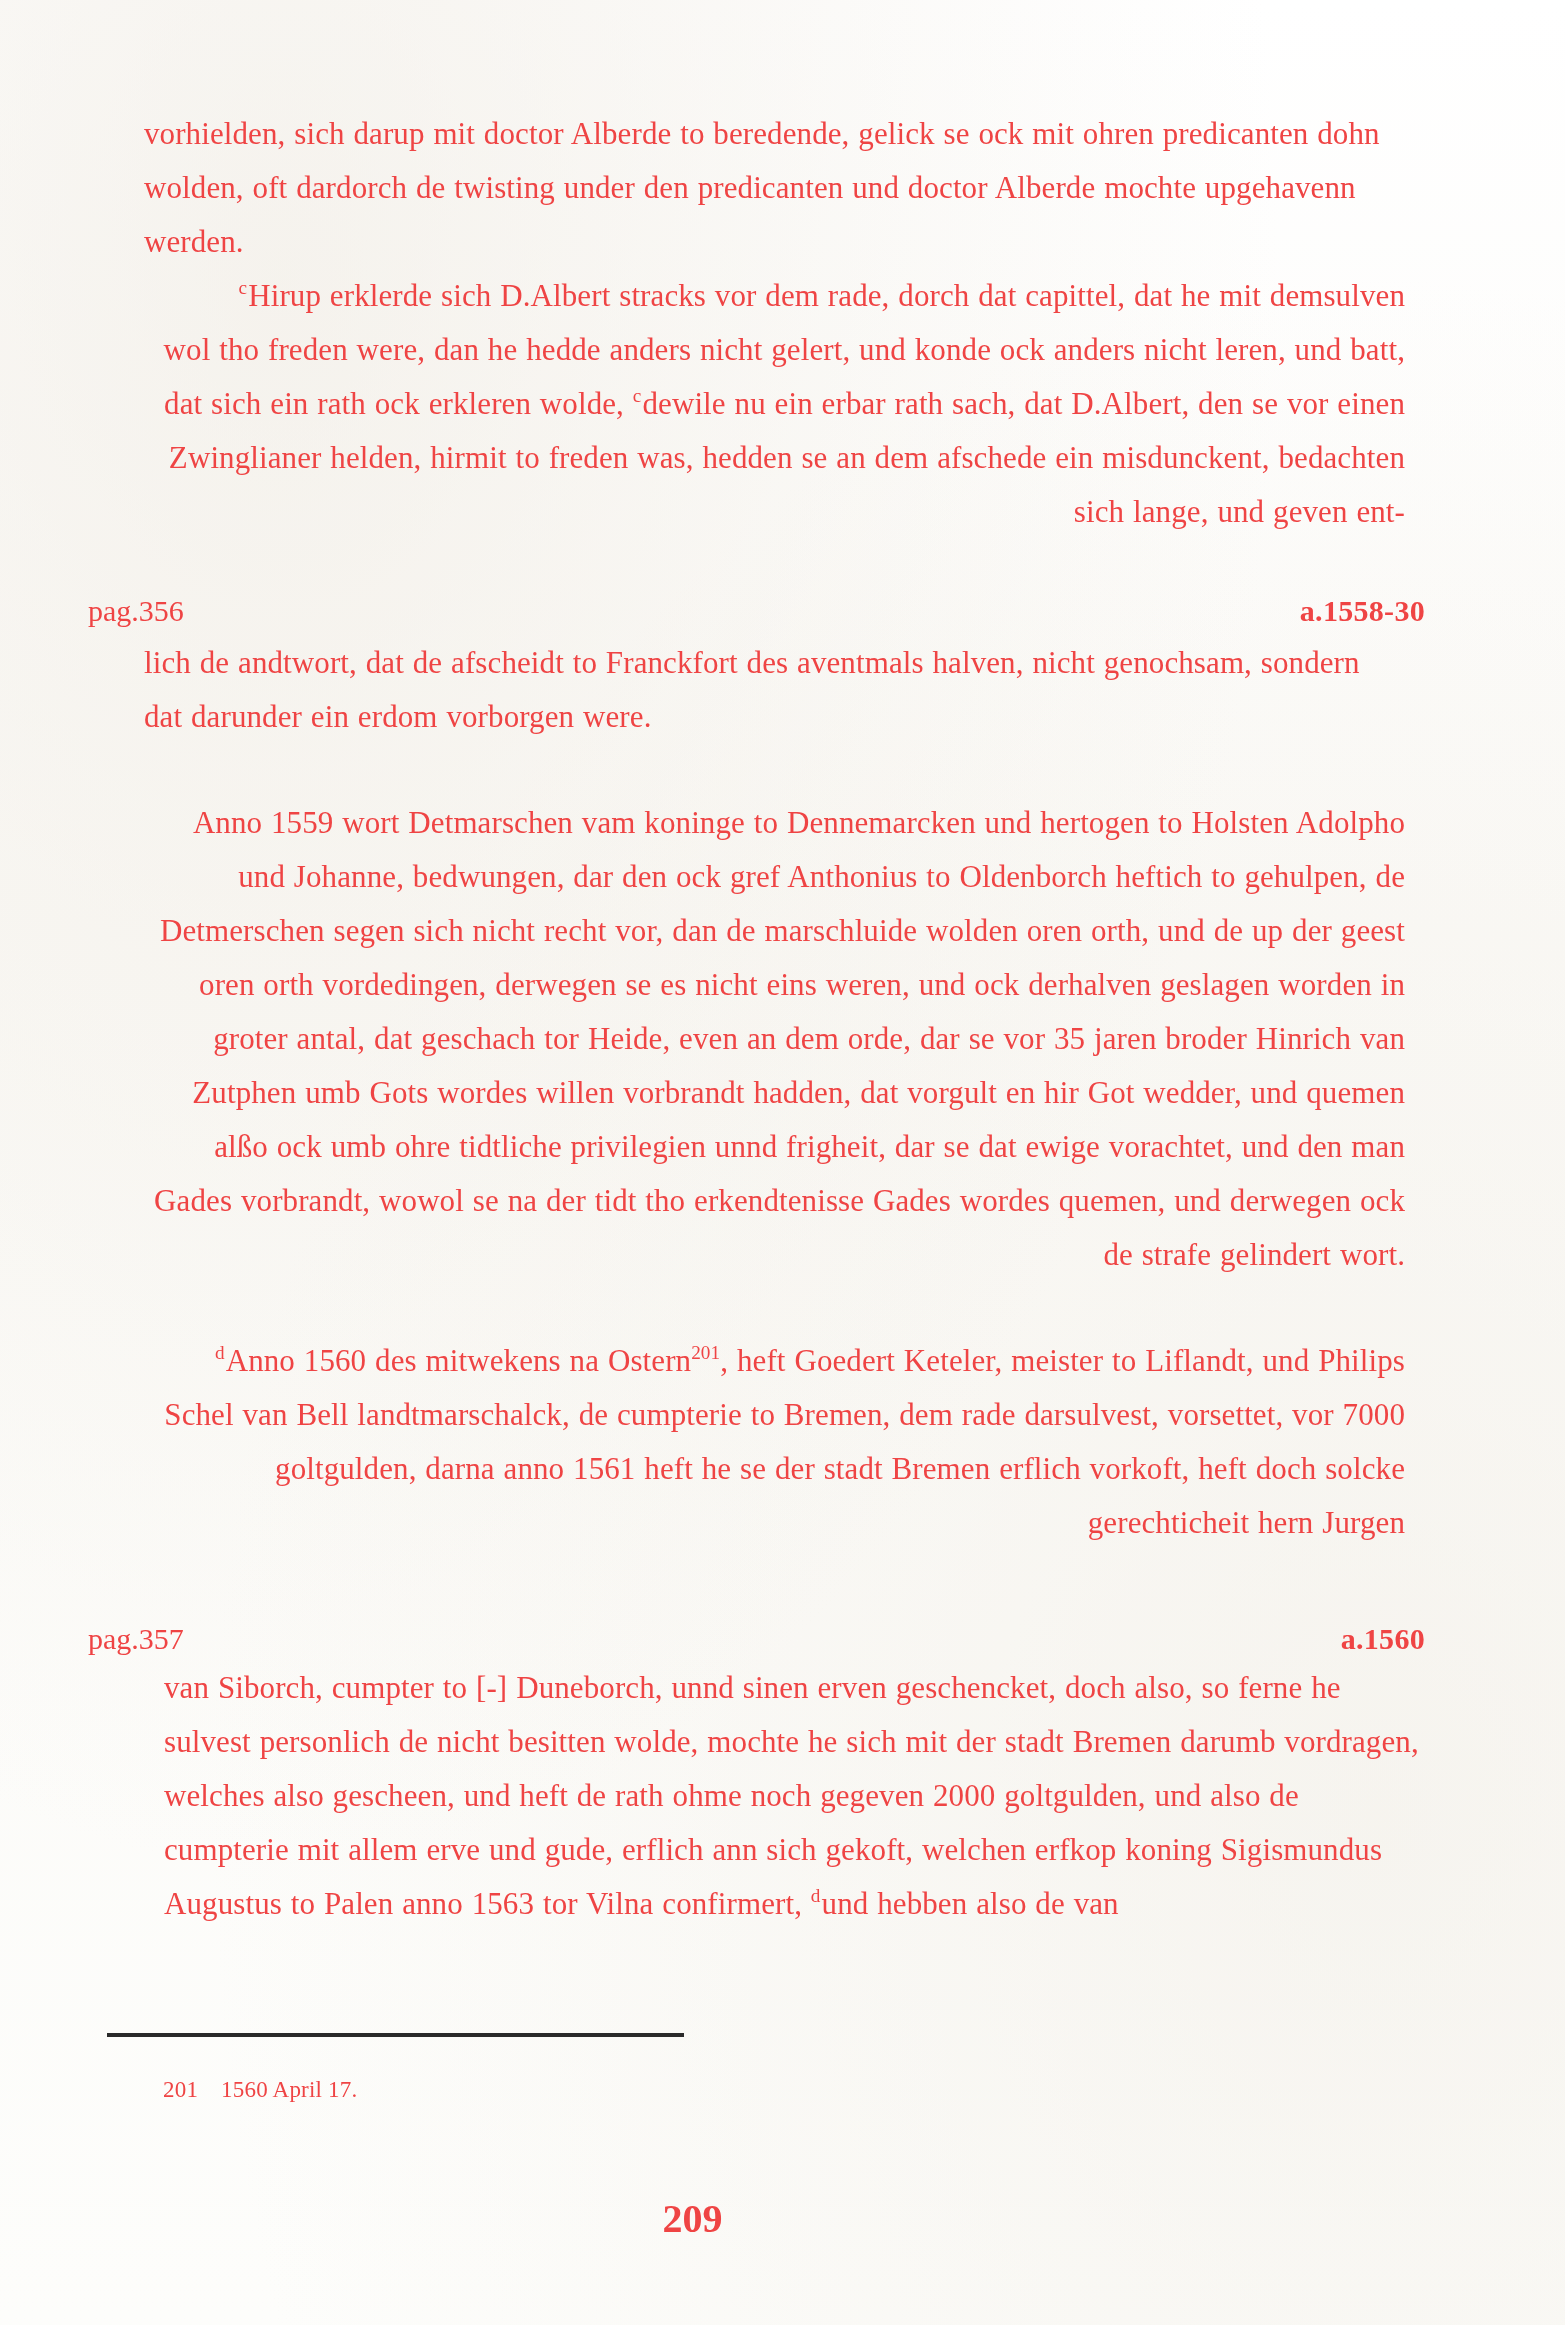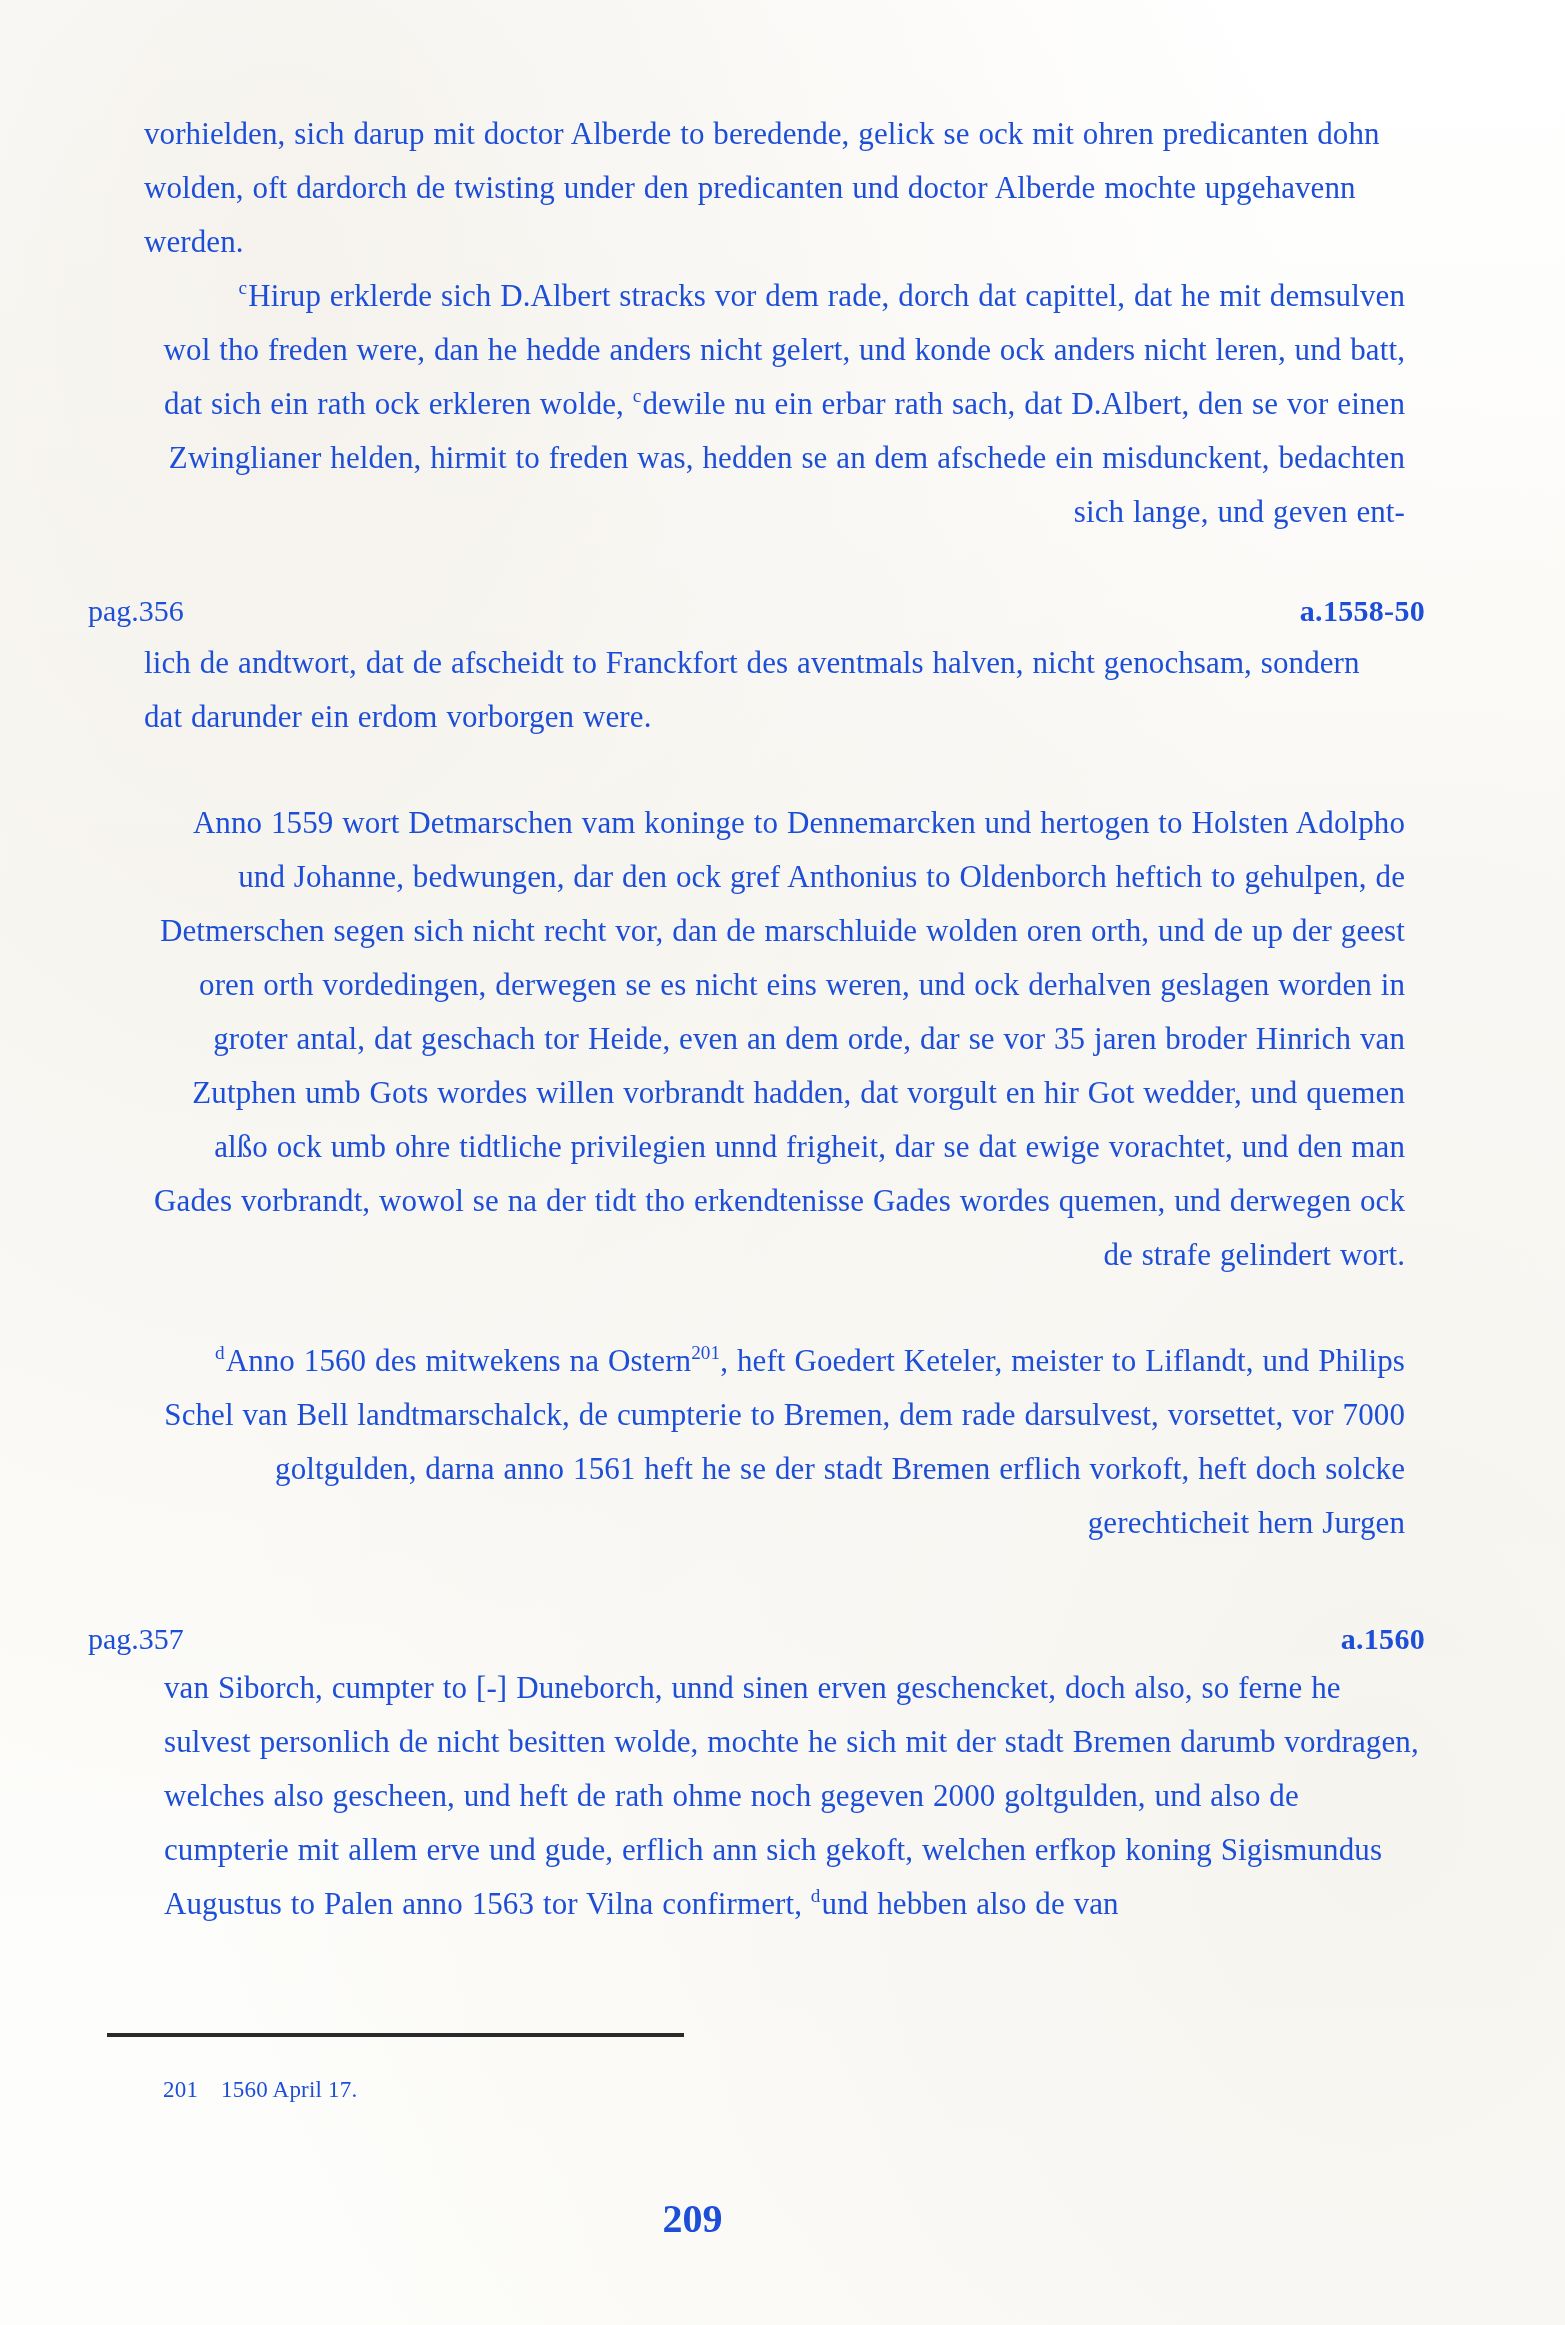--- a/index.html
+++ b/index.html
@@ -8,21 +8,21 @@
     background: #ffffff;
   }
   .page {
     position: relative;
     width: 1565px;
     height: 2325px;
     background: #fdfcfa;
     box-sizing: border-box;
     overflow: hidden;
     font-family: "Liberation Serif", "DejaVu Serif", serif;
-    color: #1d4ed8;
+    color: #ef4444;
   }
   
   .page::before {
     content: "";
     position: absolute;
     inset: 0;
     background:
       radial-gradient(ellipse at 18% 12%, rgba(238,233,224,0.55) 0%, rgba(255,255,255,0) 55%),
       radial-gradient(ellipse at 88% 78%, rgba(240,236,228,0.5) 0%, rgba(255,255,255,0) 60%),
       linear-gradient(180deg, #ffffff 0%, #fbfaf7 40%, #fdfdfb 100%);
@@ -129,21 +129,21 @@
   <div class="content">
 
     <div class="textcol" id="block-1">
       <p class="para">vorhielden, sich darup mit doctor Alberde to beredende, gelick se ock mit ohren predicanten dohn wolden, oft dardorch de twisting under den predicanten und doctor Alberde mochte upgehavenn werden.</p>
       <div class="gap-small"></div>
       <p class="para indent"><sup class="marker">c</sup><span>Hirup erklerde sich D.Albert stracks vor dem rade, dorch dat capittel, dat he mit demsulven wol tho freden were, dan he hedde anders nicht gelert, und konde ock anders nicht leren, und batt, dat sich ein rath ock erkleren wolde, </span><sup class="marker">c</sup><span>dewile nu ein erbar rath sach, dat D.Albert, den se vor einen Zwinglianer helden, hirmit to freden was, hedden se an dem afschede ein misdunckent, bedachten sich lange, und geven ent-</span></p>
     </div>
 
     <div class="running-head" id="running-head-1">
       <span class="pag">pag.356</span>
-      <span class="anno">a.1558-50</span>
+      <span class="anno">a.1558-30</span>
     </div>
 
     <div class="textcol" id="block-2">
       <p class="para">lich de andtwort, dat de afscheidt to Franckfort des aventmals halven, nicht genochsam, sondern dat darunder ein erdom vorborgen were.</p>
       <div class="gap-para"></div>
       <p class="para indent">Anno 1559 wort Detmarschen vam koninge to Dennemarcken und hertogen to Holsten Adolpho und Johanne, bedwungen, dar den ock gref Anthonius to Oldenborch heftich to gehulpen, de Detmerschen segen sich nicht recht vor, dan de marschluide wolden oren orth, und de up der geest oren orth vordedingen, derwegen se es nicht eins weren, und ock derhalven geslagen worden in groter antal, dat geschach tor Heide, even an dem orde, dar se vor 35 jaren broder Hinrich van Zutphen umb Gots wordes willen vorbrandt hadden, dat vorgult en hir Got wedder, und quemen alßo ock umb ohre tidtliche privilegien unnd frigheit, dar se dat ewige vorachtet, und den man Gades vorbrandt, wowol se na der tidt tho erkendtenisse Gades wordes quemen, und derwegen ock de strafe gelindert wort.</p>
       <div class="gap-para"></div>
       <p class="para indent"><sup class="marker">d</sup><span>Anno 1560 des mitwekens na Ostern</span><sup class="fnref">201</sup><span>, heft Goedert Keteler, meister to Liflandt, und Philips Schel van Bell landtmarschalck, de cumpterie to Bremen, dem rade darsulvest, vorsettet, vor 7000 goltgulden, darna anno 1561 heft he se der stadt Bremen erflich vorkoft, heft doch solcke gerechticheit hern Jurgen</span></p>
     </div>
 

